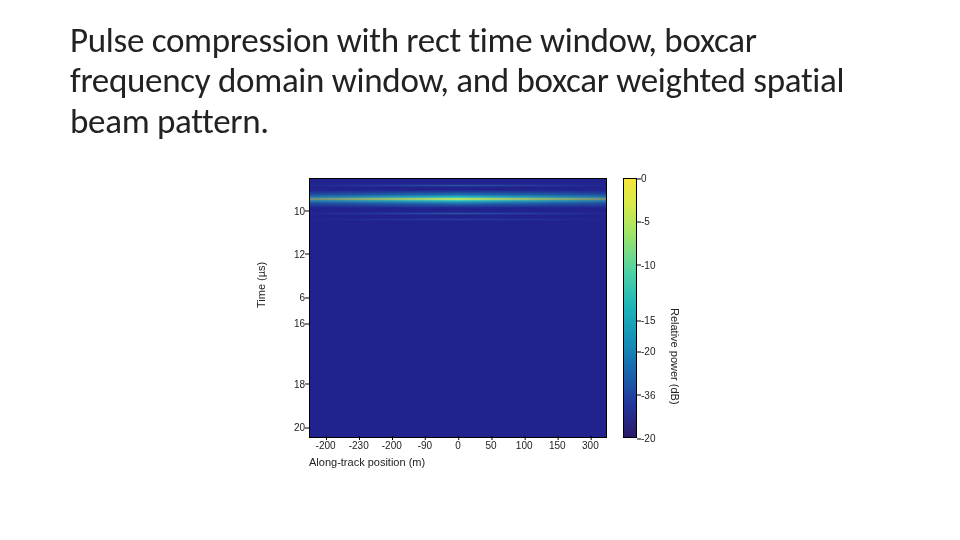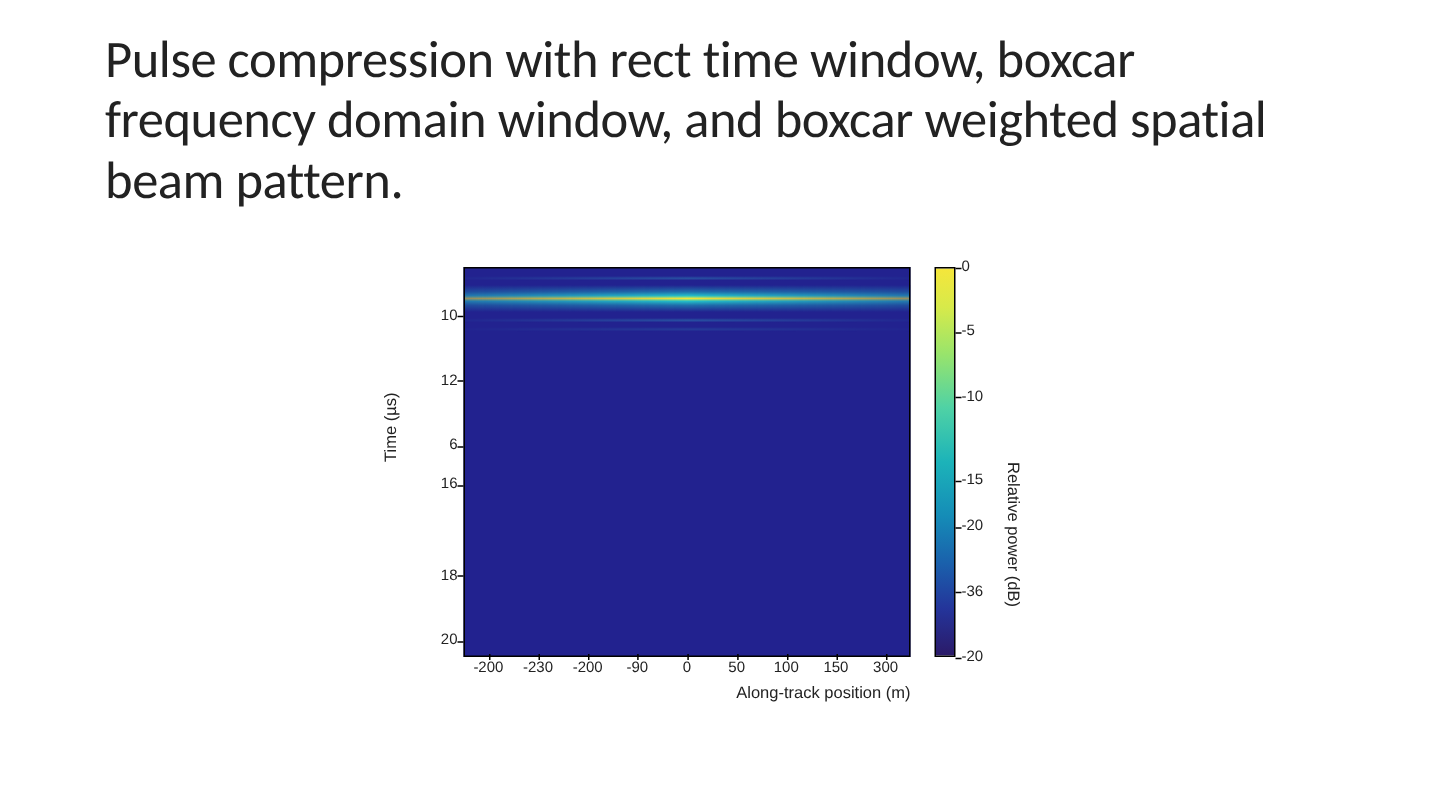--- a/index.html
+++ b/index.html
@@ -136,21 +136,21 @@
   .ylabel {
     left: 6px;
     top: 138px;
     transform: rotate(-90deg) translate(-0%, -50%);
     transform-origin: left top;
     white-space: nowrap;
   }
   .xlabel {
     left: 54px;
     width: 298px;
-    text-align: right;
+    text-align: left;
     top: 286px;
   }
   .axes-border {
     position: absolute;
     left: 54px; top: 8px;
     width: 298px; height: 260px;
     border: 1px solid #000;
     box-sizing: border-box;
     pointer-events: none;
   }

